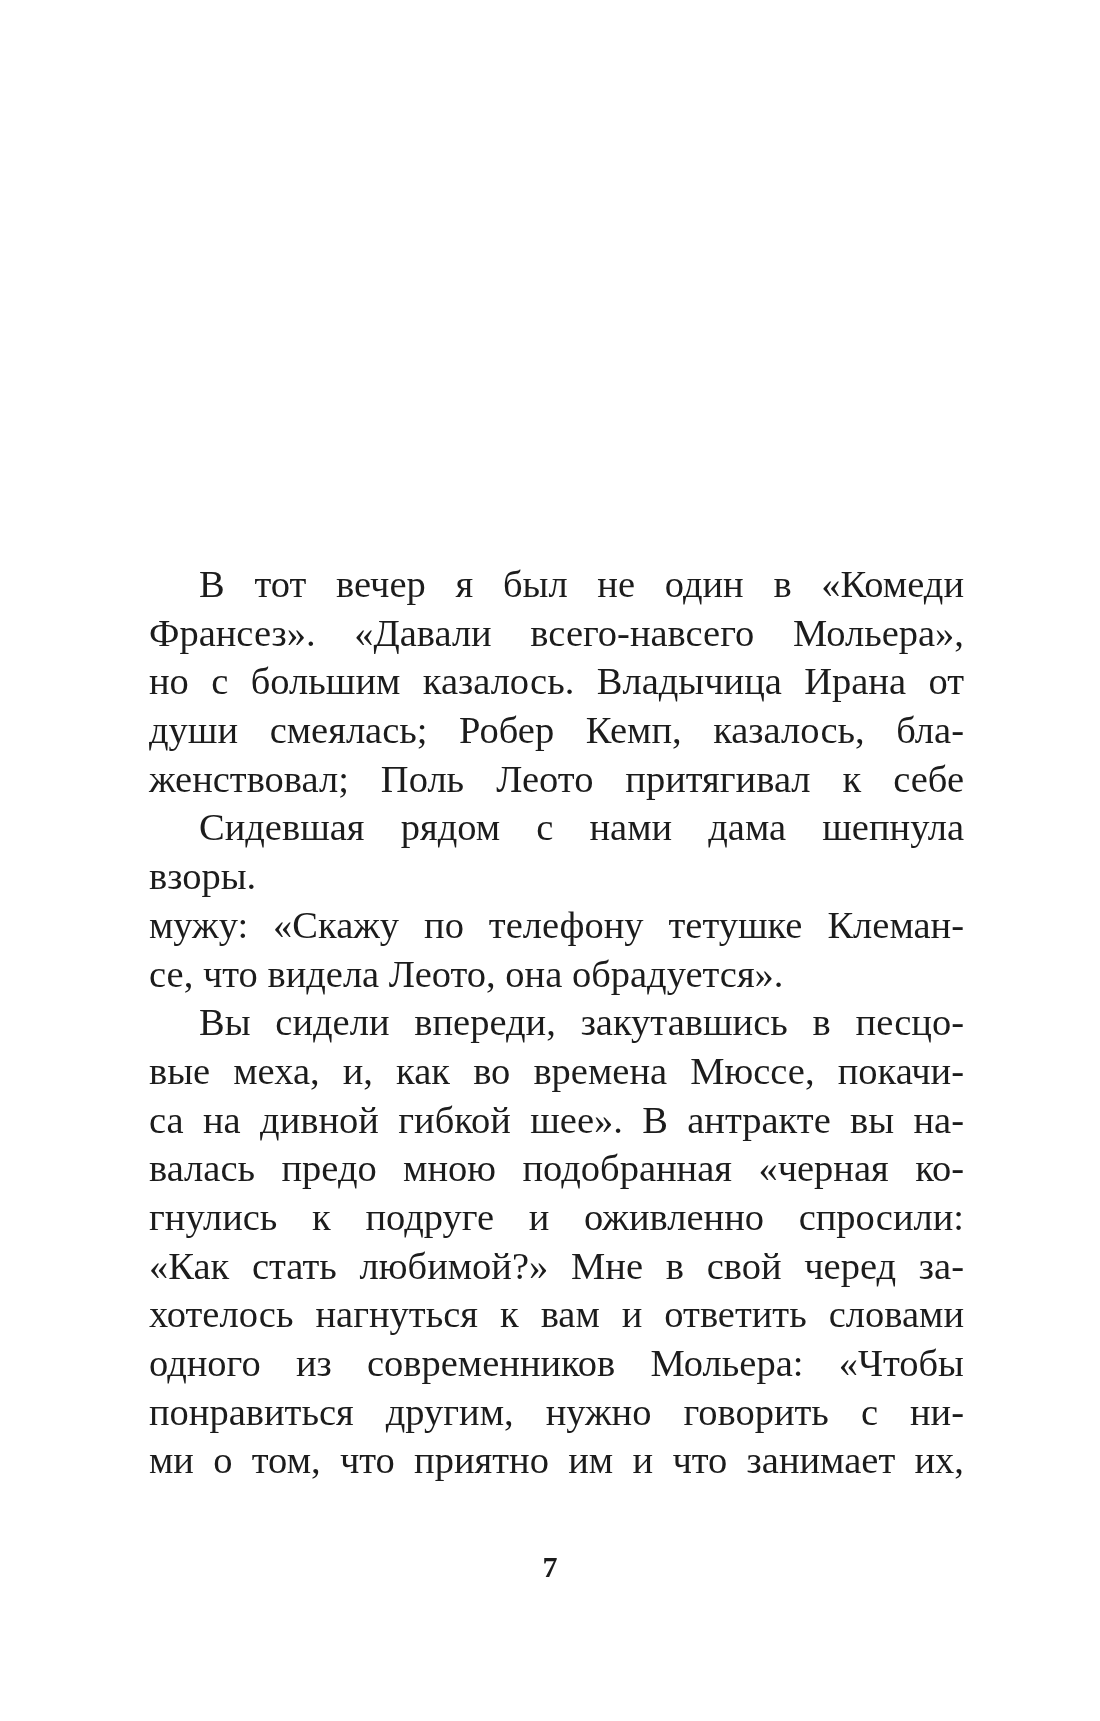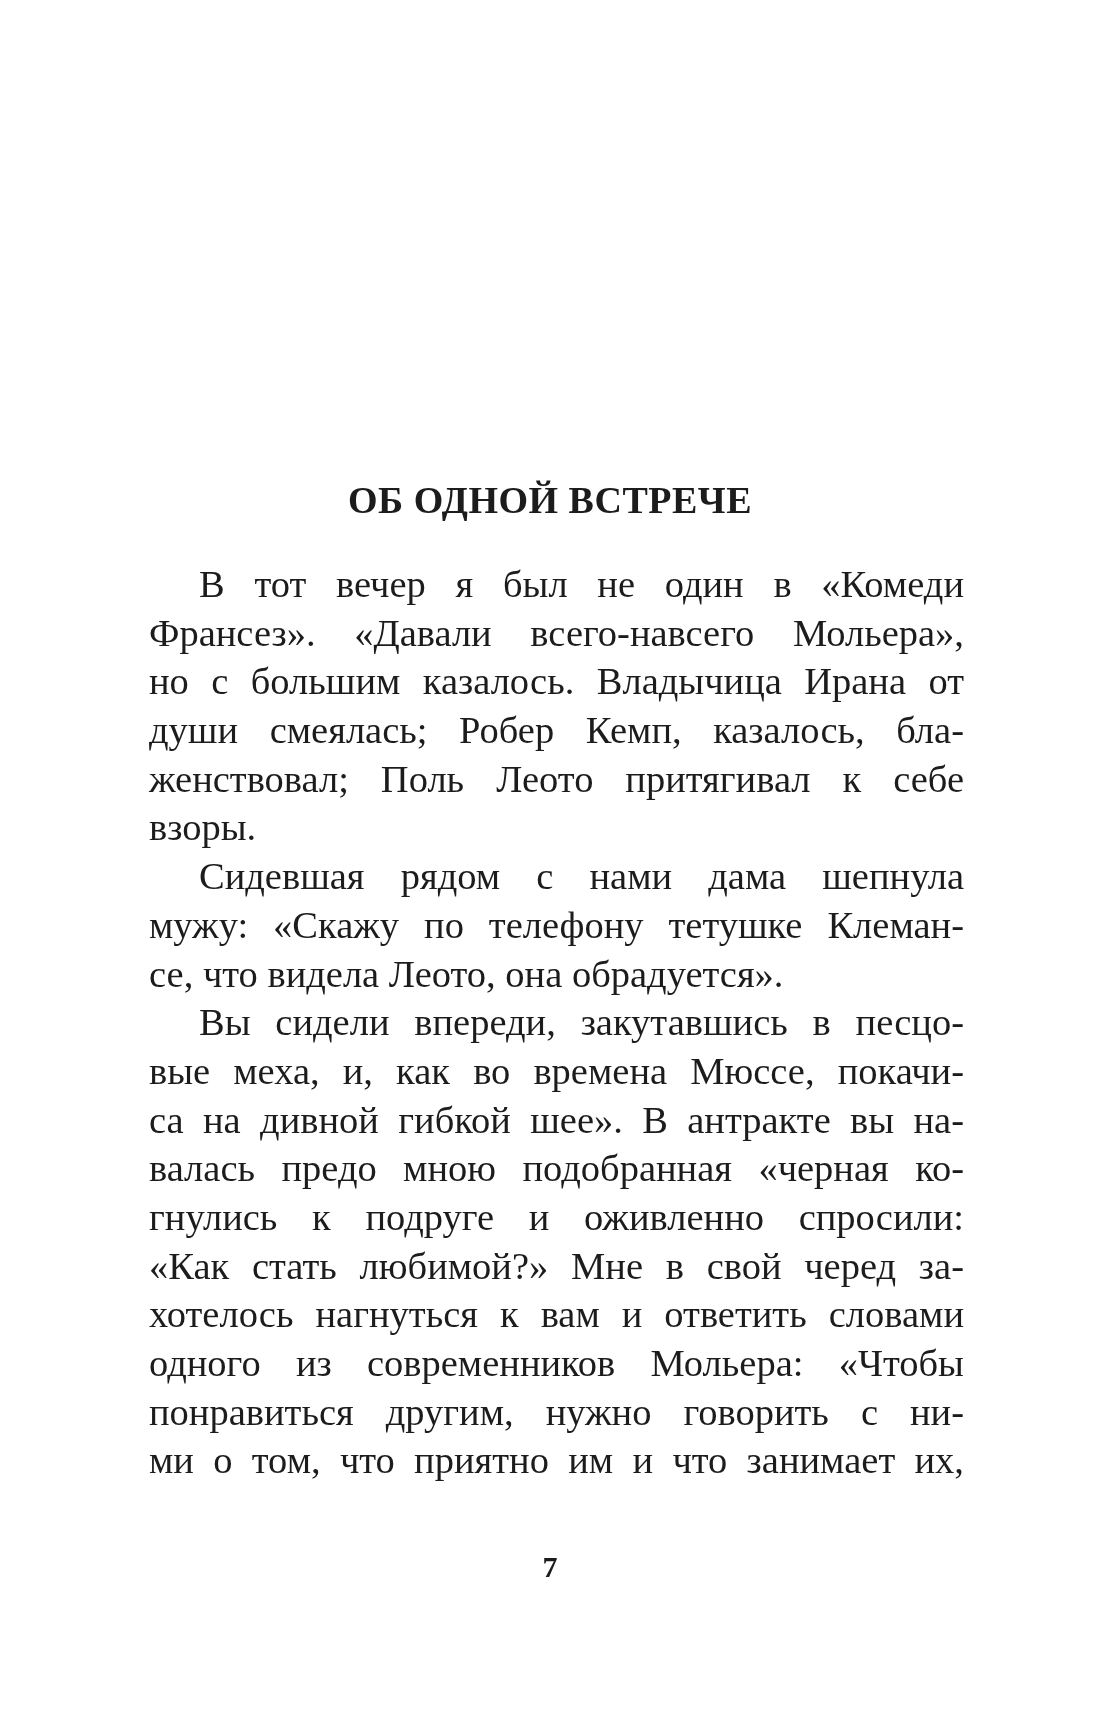--- a/index.html
+++ b/index.html
@@ -49,30 +49,29 @@
     top: 1550px;
     text-align: center;
     font-weight: bold;
     font-size: 30px;
   }
 </style>
 </head>
 <body>
 
 <div class="page">
-  <h1 class="chapter-title">ОБ ОДНОЙ ВСТРЕЧЕ</h1>
 
   <div class="body-text">
     <span class="line indent">В тот вечер я был не один в «Комеди</span>
     <span class="line">Франсез». «Давали всего-навсего Мольера»,</span>
     <span class="line">но с большим казалось. Владычица Ирана от</span>
     <span class="line">души смеялась; Робер Кемп, казалось, бла-</span>
     <span class="line">женствовал; Поль Леото притягивал к себе</span>
+    <span class="line indent">Сидевшая рядом с нами дама шепнула</span>
     <span class="line last">взоры.</span>
-    <span class="line indent">Сидевшая рядом с нами дама шепнула</span>
     <span class="line">мужу: «Скажу по телефону тетушке Клеман-</span>
     <span class="line last">се, что видела Леото, она обрадуется».</span>
     <span class="line indent">Вы сидели впереди, закутавшись в песцо-</span>
     <span class="line">вые меха, и, как во времена Мюссе, покачи-</span>
     <span class="line">са на дивной гибкой шее». В антракте вы на-</span>
     <span class="line">валась предо мною подобранная «черная ко-</span>
     <span class="line">гнулись к подруге и оживленно спросили:</span>
     <span class="line">«Как стать любимой?» Мне в свой черед за-</span>
     <span class="line">хотелось нагнуться к вам и ответить словами</span>
     <span class="line">одного из современников Мольера: «Чтобы</span>

